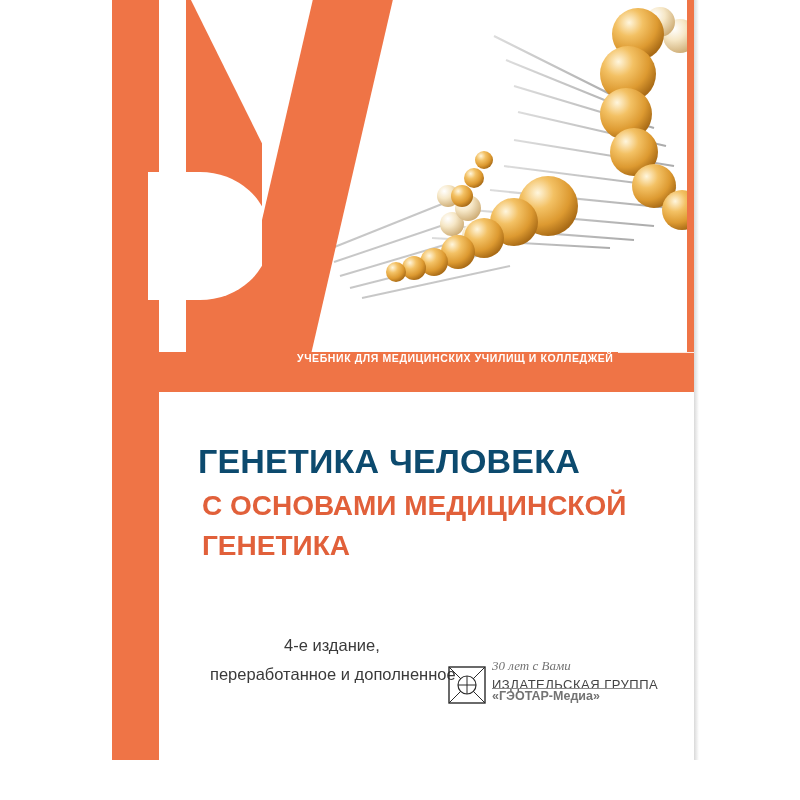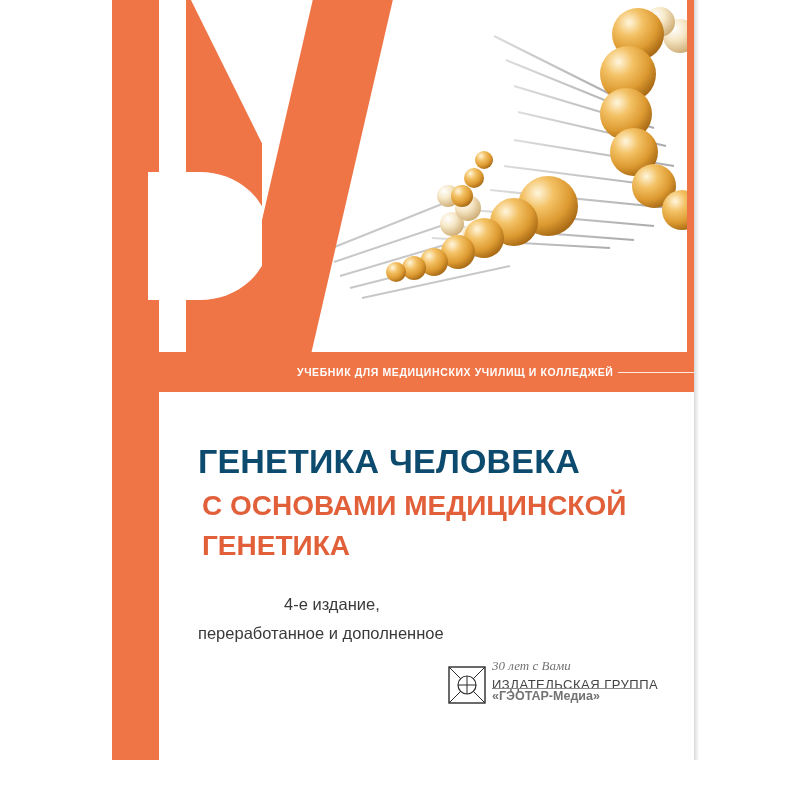--- a/index.html
+++ b/index.html
@@ -151,21 +151,21 @@
   }
 
   
   .series-line {
     position: absolute;
     left: 0;
     top: 352px;
     width: 595px;
     height: 40px;
     display: flex;
-    align-items: center;
+    align-items: flex-start;
   }
   .series-text {
     margin-left: 185px;
     color: #ffffff;
     font-size: 10.5px;
     font-weight: bold;
     letter-spacing: 0.6px;
     white-space: nowrap;
   }
   .series-rule {
@@ -200,22 +200,22 @@
   }
   .edition {
     position: absolute;
     left: 86px;
     top: 590px;
     width: 470px;
     color: #3a3a3a;
     font-size: 16.5px;
     line-height: 1.75;
   }
-  .edition .edition-line1 { margin-left: 86px; }
-  .edition .edition-line2 { margin-left: 0px; }
+  .edition .edition-line1 { margin-left: 86px; margin-top: 41px; }
+  .edition .edition-line2 { margin-left: 12px; }
 
   
   .publisher {
     position: absolute;
     left: 336px;
     top: 658px;
     width: 220px;
     height: 68px;
   }
   .pub-mark {

